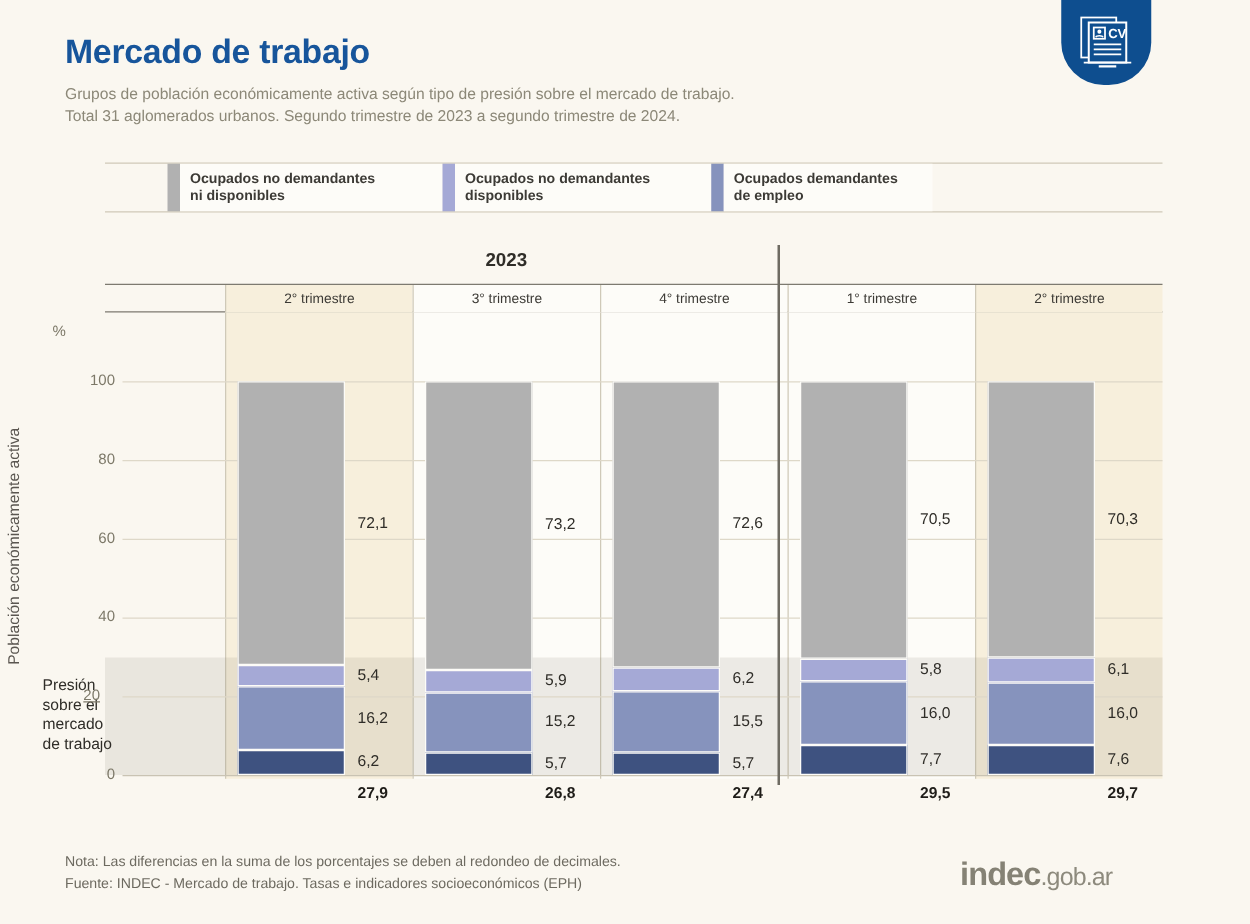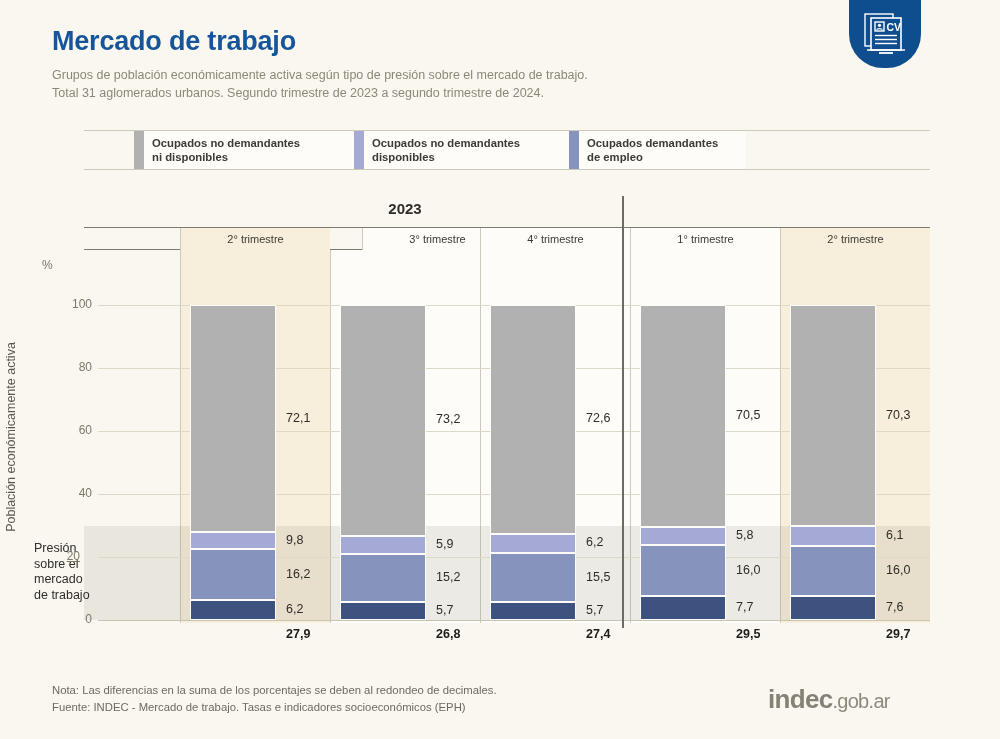--- a/index.html
+++ b/index.html
@@ -218,21 +218,21 @@
 de empleo</span>
     </div>
   </div>
 
   <div class="years">
     <div class="year y2023">2023</div>
   </div>
 
   <div class="quarters">
       <div class="qcell hl" style="left: 96px; width: 150px;">2° trimestre</div>
-      <div class="qcell plain" style="left: 246px; width: 150px; margin-left: 32px;">3° trimestre</div>
+      <div class="qcell plain" style="left: 246px; width: 150px;">3° trimestre</div>
       <div class="qcell plain" style="left: 396px; width: 150px;">4° trimestre</div>
       <div class="qcell plain" style="left: 546px; width: 150px;">1° trimestre</div>
       <div class="qcell hl" style="left: 696px; width: 150px;">2° trimestre</div>
     </div>
 
   <div class="plot">
       <div class="colbg hl" style="left: 96px; width: 150px;"></div>
       <div class="colbg plain" style="left: 246px; width: 150px;"></div>
       <div class="colbg plain" style="left: 396px; width: 150px;"></div>
       <div class="colbg plain" style="left: 546px; width: 150px;"></div>
@@ -245,21 +245,21 @@
       <div class="gridline" style="top: 307px;"></div>
       <div class="zeroline" style="top: 370px;"></div>
       <div class="bar" style="left: 106px; width: 86px; top: 0px; height: 370px;">
         <div class="seg" style="top: 350.47px; height: 19.53px; background: rgb(62, 82, 128);"></div>
         <div class="seg" style="top: 299.44px; height: 51.03px; background: rgb(134, 147, 189);"></div>
         <div class="seg" style="top: 282.43px; height: 17.01px; background: rgb(165, 169, 214);"></div>
         <div class="seg" style="top: 55.315px; height: 227.115px; background: rgb(177, 177, 177);"></div>
       </div>
       <div class="vlabel" style="left: 202px; top: 352.235px;">6,2</div>
       <div class="vlabel" style="left: 202px; top: 316.955px;">16,2</div>
-      <div class="vlabel" style="left: 202px; top: 282.935px;">9,8</div>
+      <div class="vlabel" style="left: 202px; top: 282.935px;">5,4</div>
       <div class="vlabel" style="left: 202px; top: 160.873px;">72,1</div>
       <div class="totlabel" style="left: 202px; top: 377px;">27,9</div>
       <div class="bar" style="left: 256px; width: 86px; top: 0px; height: 370px;">
         <div class="seg" style="top: 352.045px; height: 17.955px; background: rgb(62, 82, 128);"></div>
         <div class="seg" style="top: 304.165px; height: 47.88px; background: rgb(134, 147, 189);"></div>
         <div class="seg" style="top: 285.58px; height: 18.585px; background: rgb(165, 169, 214);"></div>
         <div class="seg" style="top: 55px; height: 230.58px; background: rgb(177, 177, 177);"></div>
       </div>
       <div class="vlabel" style="left: 352px; top: 353.022px;">5,7</div>
       <div class="vlabel" style="left: 352px; top: 320.105px;">15,2</div>

